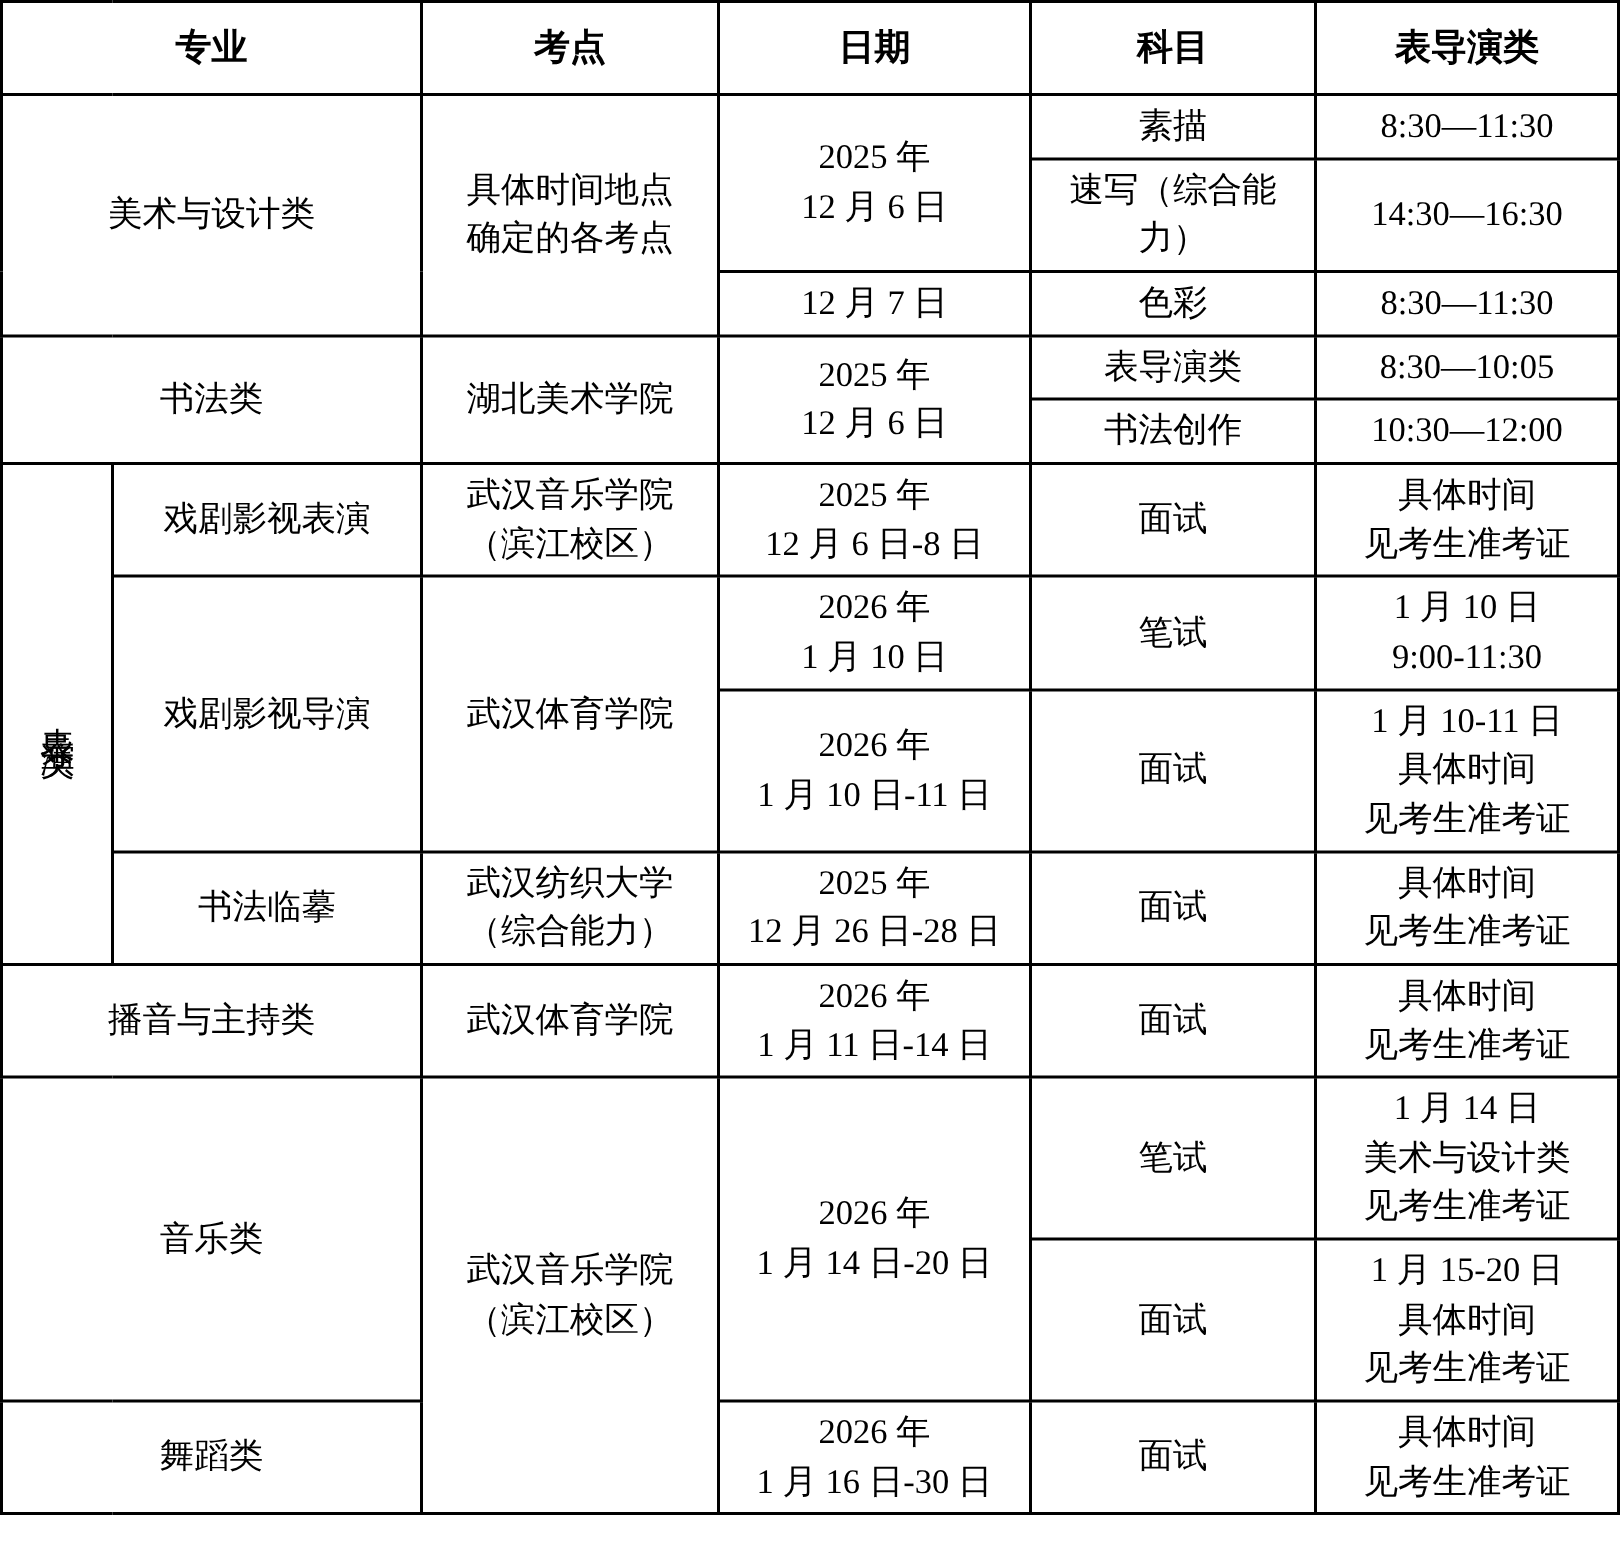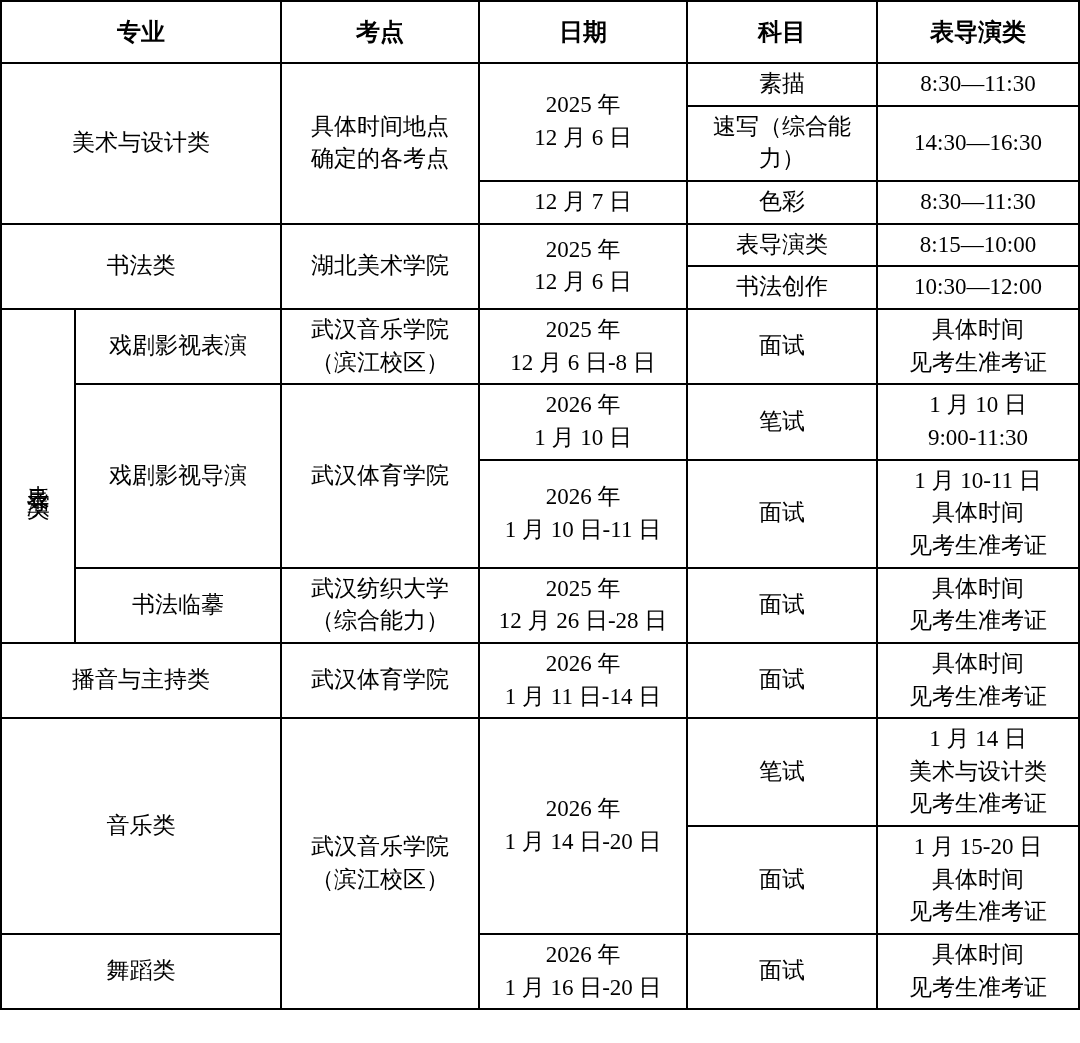--- a/index.html
+++ b/index.html
@@ -102,21 +102,21 @@
     <tr>
       <td colspan="2" rowspan="2">书法类</td>
       <td rowspan="2">
         <span class="cellline">湖北美术学院</span>
       </td>
       <td rowspan="2">
         <span class="cellline">2025 年</span>
         <span class="cellline">12 月 6 日</span>
       </td>
       <td>表导演类</td>
-      <td>8:15—10:00</td>
+      <td>8:30—10:05</td>
     </tr>
     <tr>
       <td>书法创作</td>
       <td>10:30—12:00</td>
     </tr>
 
     <tr>
       <td rowspan="4">
         <span class="vert">表导演类</span>
       </td>
@@ -218,21 +218,21 @@
         <span class="cellline">1 月 15-20 日</span>
         <span class="cellline">具体时间</span>
         <span class="cellline">见考生准考证</span>
       </td>
     </tr>
 
     <tr>
       <td colspan="2">舞蹈类</td>
       <td>
         <span class="cellline">2026 年</span>
-        <span class="cellline">1 月 16 日-20 日</span>
+        <span class="cellline">1 月 16 日-30 日</span>
       </td>
       <td>面试</td>
       <td>
         <span class="cellline">具体时间</span>
         <span class="cellline">见考生准考证</span>
       </td>
     </tr>
 
   </tbody>
 </table>

